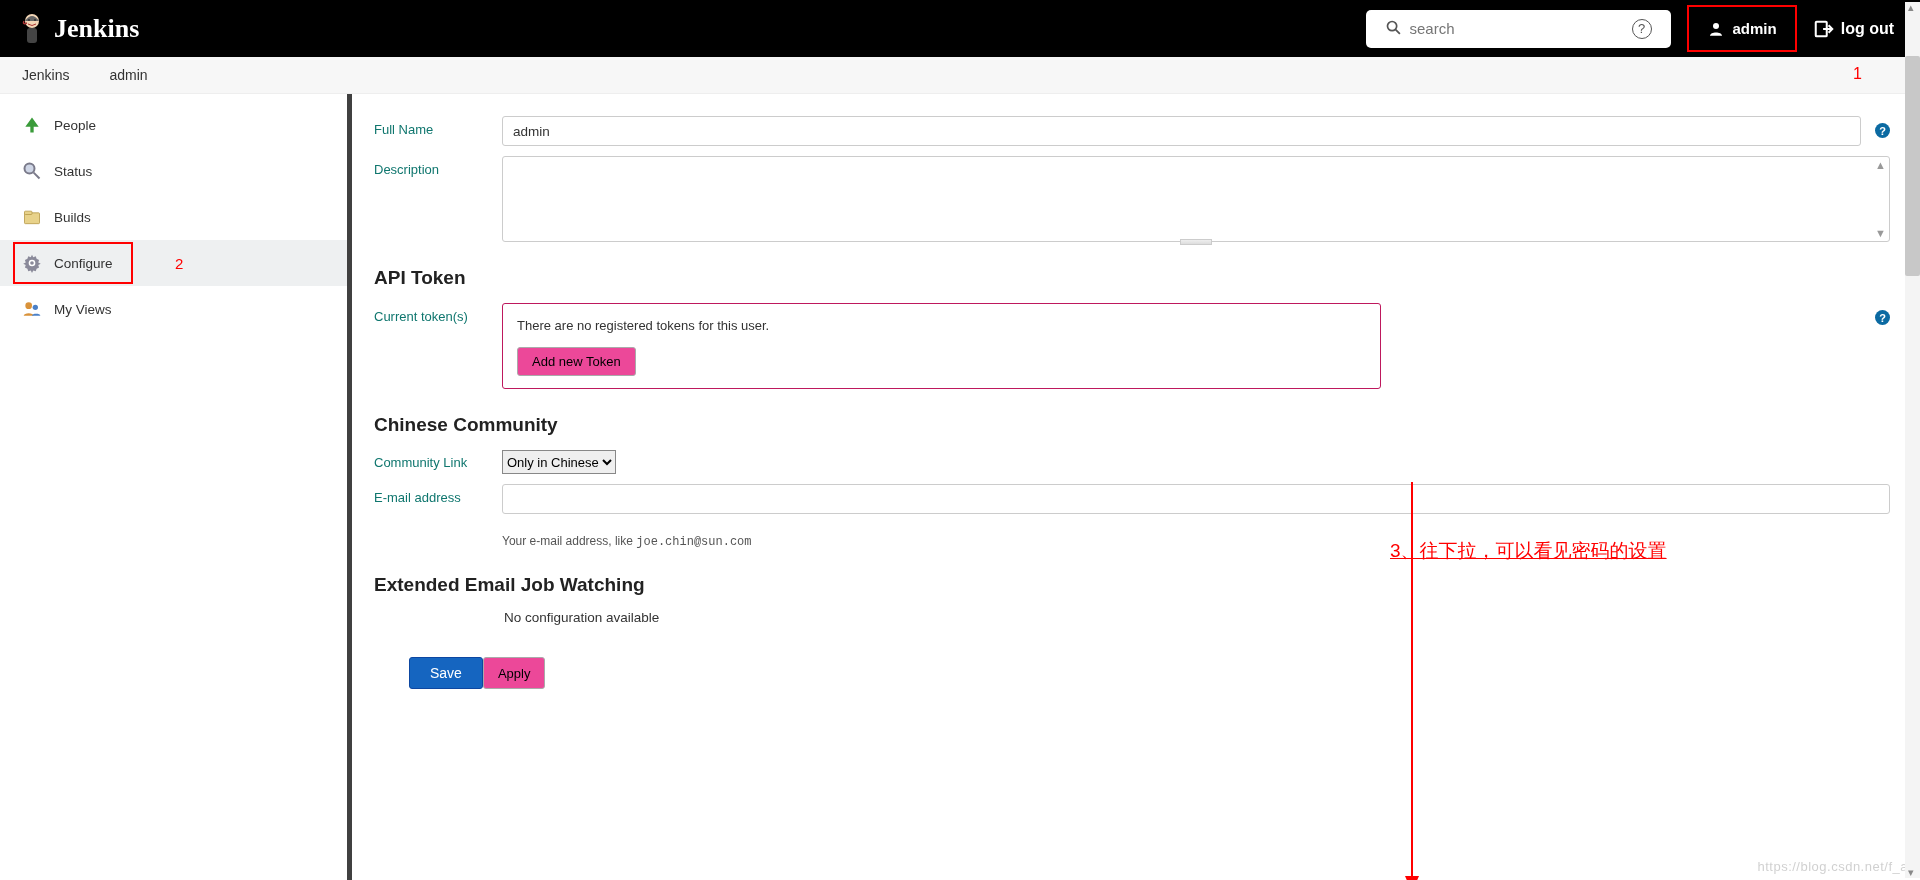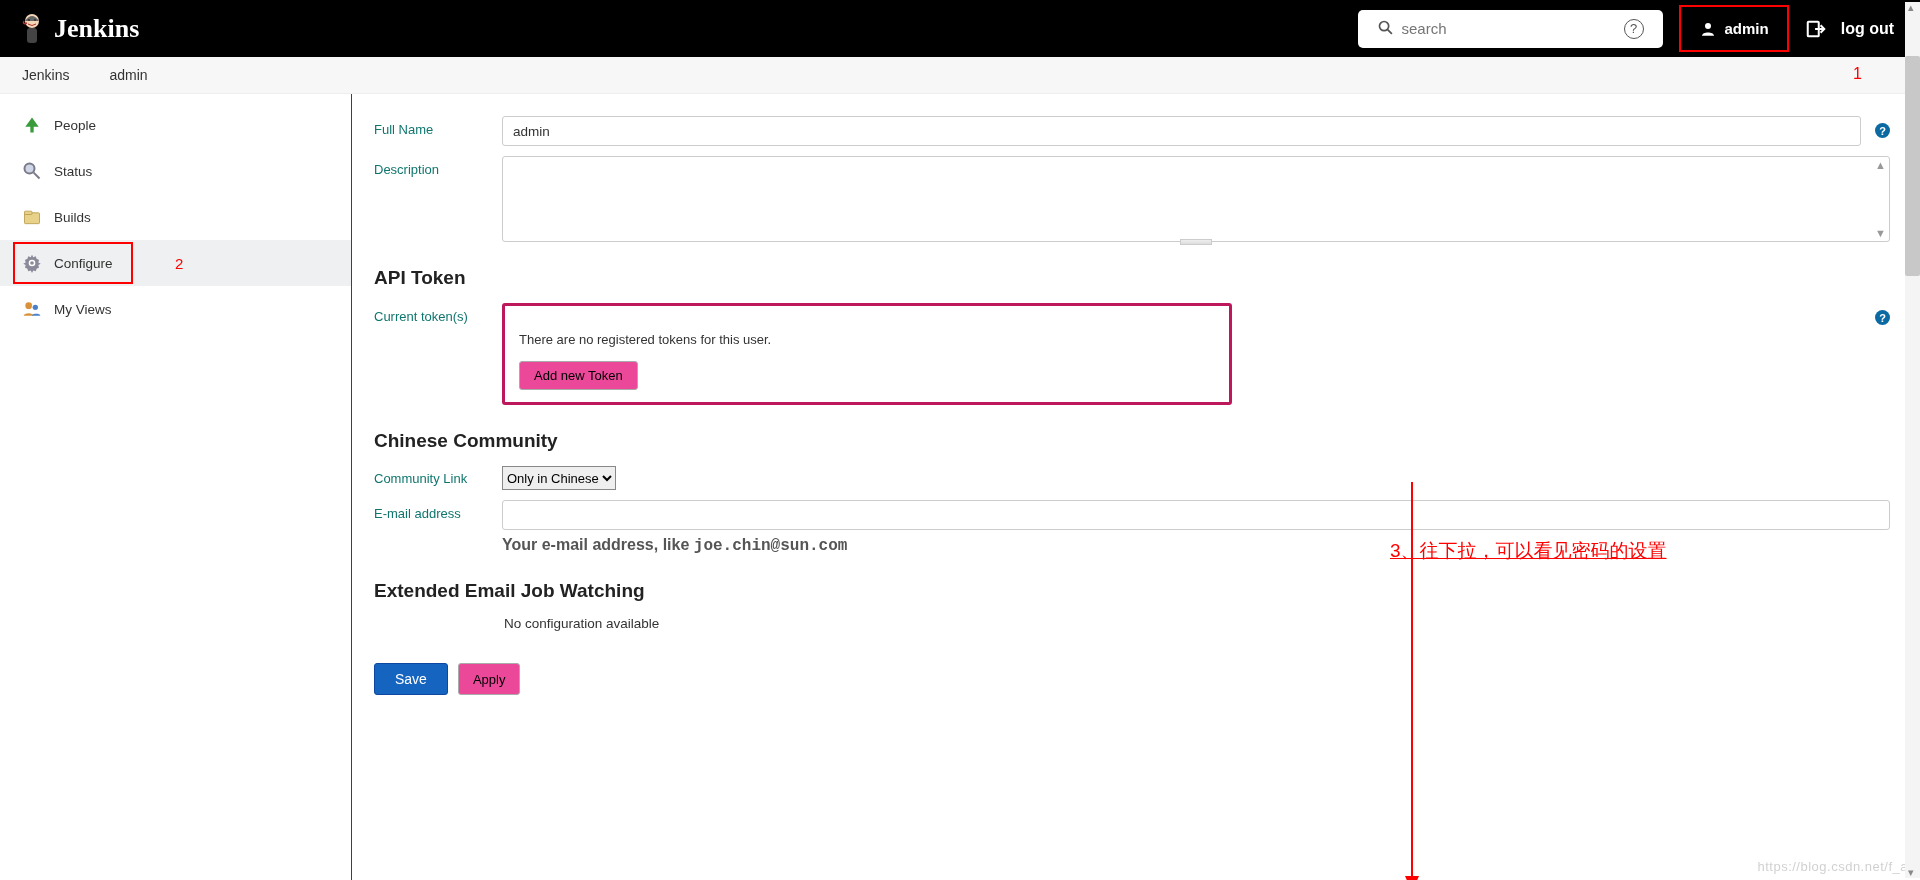--- a/index.html
+++ b/index.html
@@ -74,40 +74,39 @@
       font-size: 15px;
     }
     .header-user svg { width: 18px; height: 18px; margin-right: 8px; }
     .header-logout {
       display: flex; align-items: center;
       color: #fff;
       font-weight: bold;
       font-size: 16px;
       padding: 0 8px;
       margin-left: 2px;
-      gap: 8px;
     }
     .header-logout svg { width: 22px; height: 22px; margin-right: 6px; }
     
     .breadcrumb {
       background: #f7f7f7;
       border-bottom: 1px solid #eee;
       height: 37px;
       display: flex;
       align-items: center;
       padding: 0 22px;
       font-size: 14px;
       color: #333;
     }
     .breadcrumb span { margin-right: 40px; cursor: pointer; }
     
     .main-layout { display: flex; height: calc(880px - 57px - 37px); }
     .sidebar {
       width: 352px;
-      border-right: 1px solid #404040;
+      border-right: 5px solid #404040;
       padding-top: 8px;
     }
     .sidebar-item {
       display: flex;
       align-items: center;
       height: 46px;
       padding-left: 22px;
       cursor: pointer;
       font-size: 13.5px;
       color: #333;
@@ -197,24 +196,24 @@
       margin-left: 14px;
       margin-top: 7px;
     }
     .section-head {
       font-size: 19px;
       font-weight: 700;
       margin: 25px 0 14px 0;
       color: #222;
     }
     .token-box {
-      border: 3px solid #be185d;
+      border: 1px solid #be185d;
       border-radius: 3px;
-      padding: 26px 14px 12px 14px;
-      width: 730px;
+      padding: 14px 14px 12px 14px;
+      width: 879px;
       font-size: 13px;
       color: #333;
     }
     .btn {
       display: inline-block;
       border: 1px solid #aaa;
       background: #ec4899;
       padding: 6px 14px;
       border-radius: 3px;
       font-size: 13px;
@@ -229,30 +228,29 @@
       border-radius: 3px;
       font-size: 14px;
     }
     select {
       border: 1px solid #888;
       height: 24px;
       font-size: 13px;
       cursor: pointer;
     }
     .email-hint {
-      font-size: 16px;
+      font-size: 12px;
       color: #555;
-      margin-top: 6px;
-      font-weight: bold;
+      margin-top: 20px;
     }
     .email-hint .mono { font-family: "Courier New", monospace; }
     .actions-row {
       margin-top: 32px;
       display: flex;
-      gap: 10px;
+      margin-left: 35px;
     }
     .red-num-1 {
       position: absolute;
       top: 65px;
       right: 58px;
       color: #f00;
       font-size: 16px;
     }
     .red-arrow-container {
       position: absolute;

